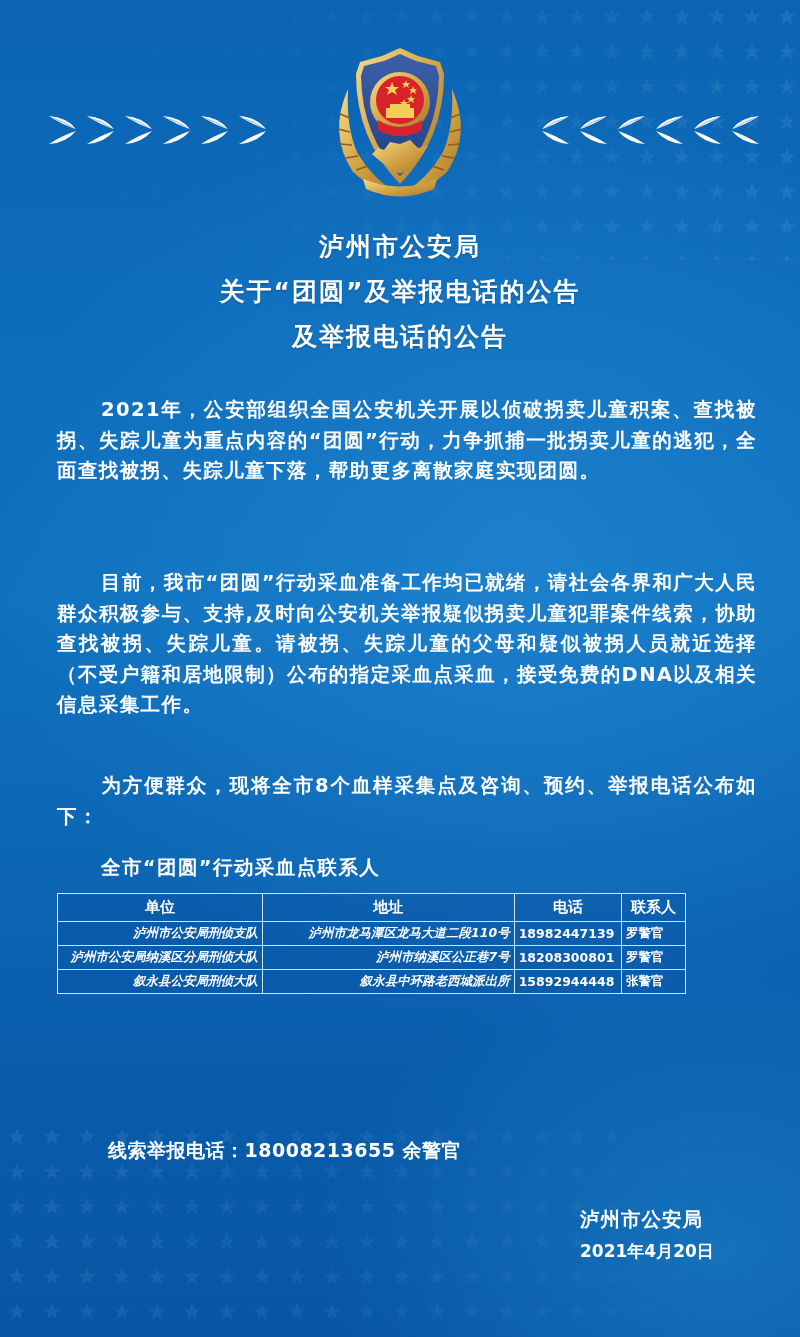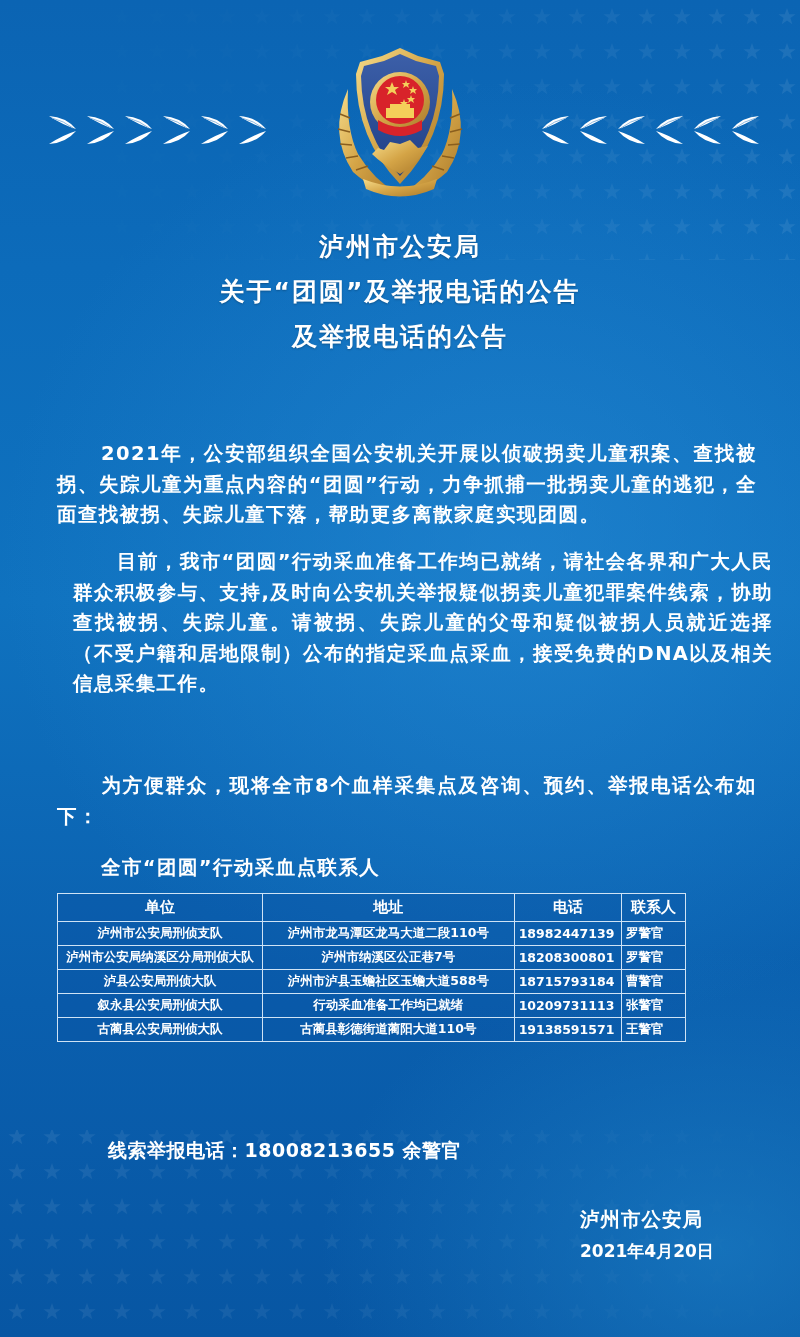--- a/index.html
+++ b/index.html
@@ -43,21 +43,21 @@
       border-collapse: collapse;
       background: rgba(10,80,160,0.35);
       font-size: 12.5px; font-weight: bold;
     }
     table.points th, table.points td {
       border: 1.5px solid #cfe3f5;
       height: 24px; padding: 0 4px;
       white-space: nowrap;
     }
     table.points th { height: 28px; font-size: 15px; text-align: center; }
-    table.points td.c1, table.points td.c2 { text-align: center; }
+    table.points td.c1, table.points td.c2 { text-align: right; font-style: italic; }
     table.points td.c3, table.points td.c4 { }
     .hotline {
       position: absolute; left: 108px; top: 1138px;
       font-weight: bold; font-size: 19px; letter-spacing: 0.5px;
     }
     .sign-org {
       position: absolute; left: 580px; top: 1206px;
       font-weight: bold; font-size: 19.5px; letter-spacing: 1px;
     }
     .sign-date {
@@ -182,23 +182,23 @@
   <svg class="chev" viewBox="0 0 36 36">
       <path d="M33,4 Q16,5 6,17 Q19,13 33,4Z M33,32 Q16,31 6,19 Q19,23 33,32Z" fill="#fff"></path>
       <path d="M30,6 Q18,9 9,16" stroke="#8fb8de" stroke-width="1" fill="none"></path>
     </svg>
 </div>
 
 <div class="title" style="top:230px;">泸州市公安局</div>
 <div class="title" style="top:275px;">关于“团圆”及举报电话的公告</div>
 <div class="title" style="top:320px;">及举报电话的公告</div>
 
-<p class="para" style="top:395px;margin-top:44px;"><span class="indent"></span><span>2021年，公安部组织全国公安机关开展以侦破拐卖儿童积案、查找被拐、失踪儿童为重点内容的“团圆”行动，力争抓捕一批拐卖儿童的逃犯，全面查找被拐、失踪儿童下落，帮助更多离散家庭实现团圆。</span></p>
-
-<p class="para" style="top:547px;margin-left:16px;"><span class="indent"></span><span>目前，我市“团圆”行动采血准备工作均已就绪，请社会各界和广大人民群众积极参与、支持,及时向公安机关举报疑似拐卖儿童犯罪案件线索，协助查找被拐、失踪儿童。请被拐、失踪儿童的父母和疑似被拐人员就近选择（不受户籍和居地限制）公布的指定采血点采血，接受免费的DNA以及相关信息采集工作。</span></p>
+<p class="para" style="top:395px;"><span class="indent"></span><span>2021年，公安部组织全国公安机关开展以侦破拐卖儿童积案、查找被拐、失踪儿童为重点内容的“团圆”行动，力争抓捕一批拐卖儿童的逃犯，全面查找被拐、失踪儿童下落，帮助更多离散家庭实现团圆。</span></p>
+
+<p class="para" style="top:568px;"><span class="indent"></span><span>目前，我市“团圆”行动采血准备工作均已就绪，请社会各界和广大人民群众积极参与、支持,及时向公安机关举报疑似拐卖儿童犯罪案件线索，协助查找被拐、失踪儿童。请被拐、失踪儿童的父母和疑似被拐人员就近选择（不受户籍和居地限制）公布的指定采血点采血，接受免费的DNA以及相关信息采集工作。</span></p>
 
 <p class="para" style="top:771px;"><span class="indent"></span><span>为方便群众，现将全市8个血样采集点及咨询、预约、举报电话公布如下：</span></p>
 
 <p class="para" style="top:853px;"><span class="indent"></span><span>全市“团圆”行动采血点联系人</span></p>
 
 <table class="points">
   <colgroup>
     <col style="width:213px">
     <col style="width:290px">
     <col style="width:110px">
@@ -219,36 +219,24 @@
       <td class="c3">18982447139</td>
       <td class="c4">罗警官</td>
     </tr>
     <tr>
       <td class="c1">泸州市公安局纳溪区分局刑侦大队</td>
       <td class="c2">泸州市纳溪区公正巷7号</td>
       <td class="c3">18208300801</td>
       <td class="c4">罗警官</td>
     </tr>
     <tr>
-      <td class="c1">泸县公安局刑侦大队</td>
-      <td class="c2">泸州市泸县玉蟾社区玉蟾大道588号</td>
-      <td class="c3">18715793184</td>
-      <td class="c4">曹警官</td>
-    </tr>
-    <tr>
       <td class="c1">叙永县公安局刑侦大队</td>
-      <td class="c2">行动采血准备工作均已就绪</td>
-      <td class="c3">10209731113</td>
+      <td class="c2">叙永县中环路老西城派出所</td>
+      <td class="c3">15892944448</td>
       <td class="c4">张警官</td>
-    </tr>
-    <tr>
-      <td class="c1">古蔺县公安局刑侦大队</td>
-      <td class="c2">古蔺县彰德街道蔺阳大道110号</td>
-      <td class="c3">19138591571</td>
-      <td class="c4">王警官</td>
     </tr>
   </tbody>
 </table>
 
 <div class="hotline">
   <span>线索举报电话：</span><span>18008213655</span>&nbsp;<span>余警官</span>
 </div>
 
 <div class="sign-org">泸州市公安局</div>
 <div class="sign-date">2021年4月20日</div>

